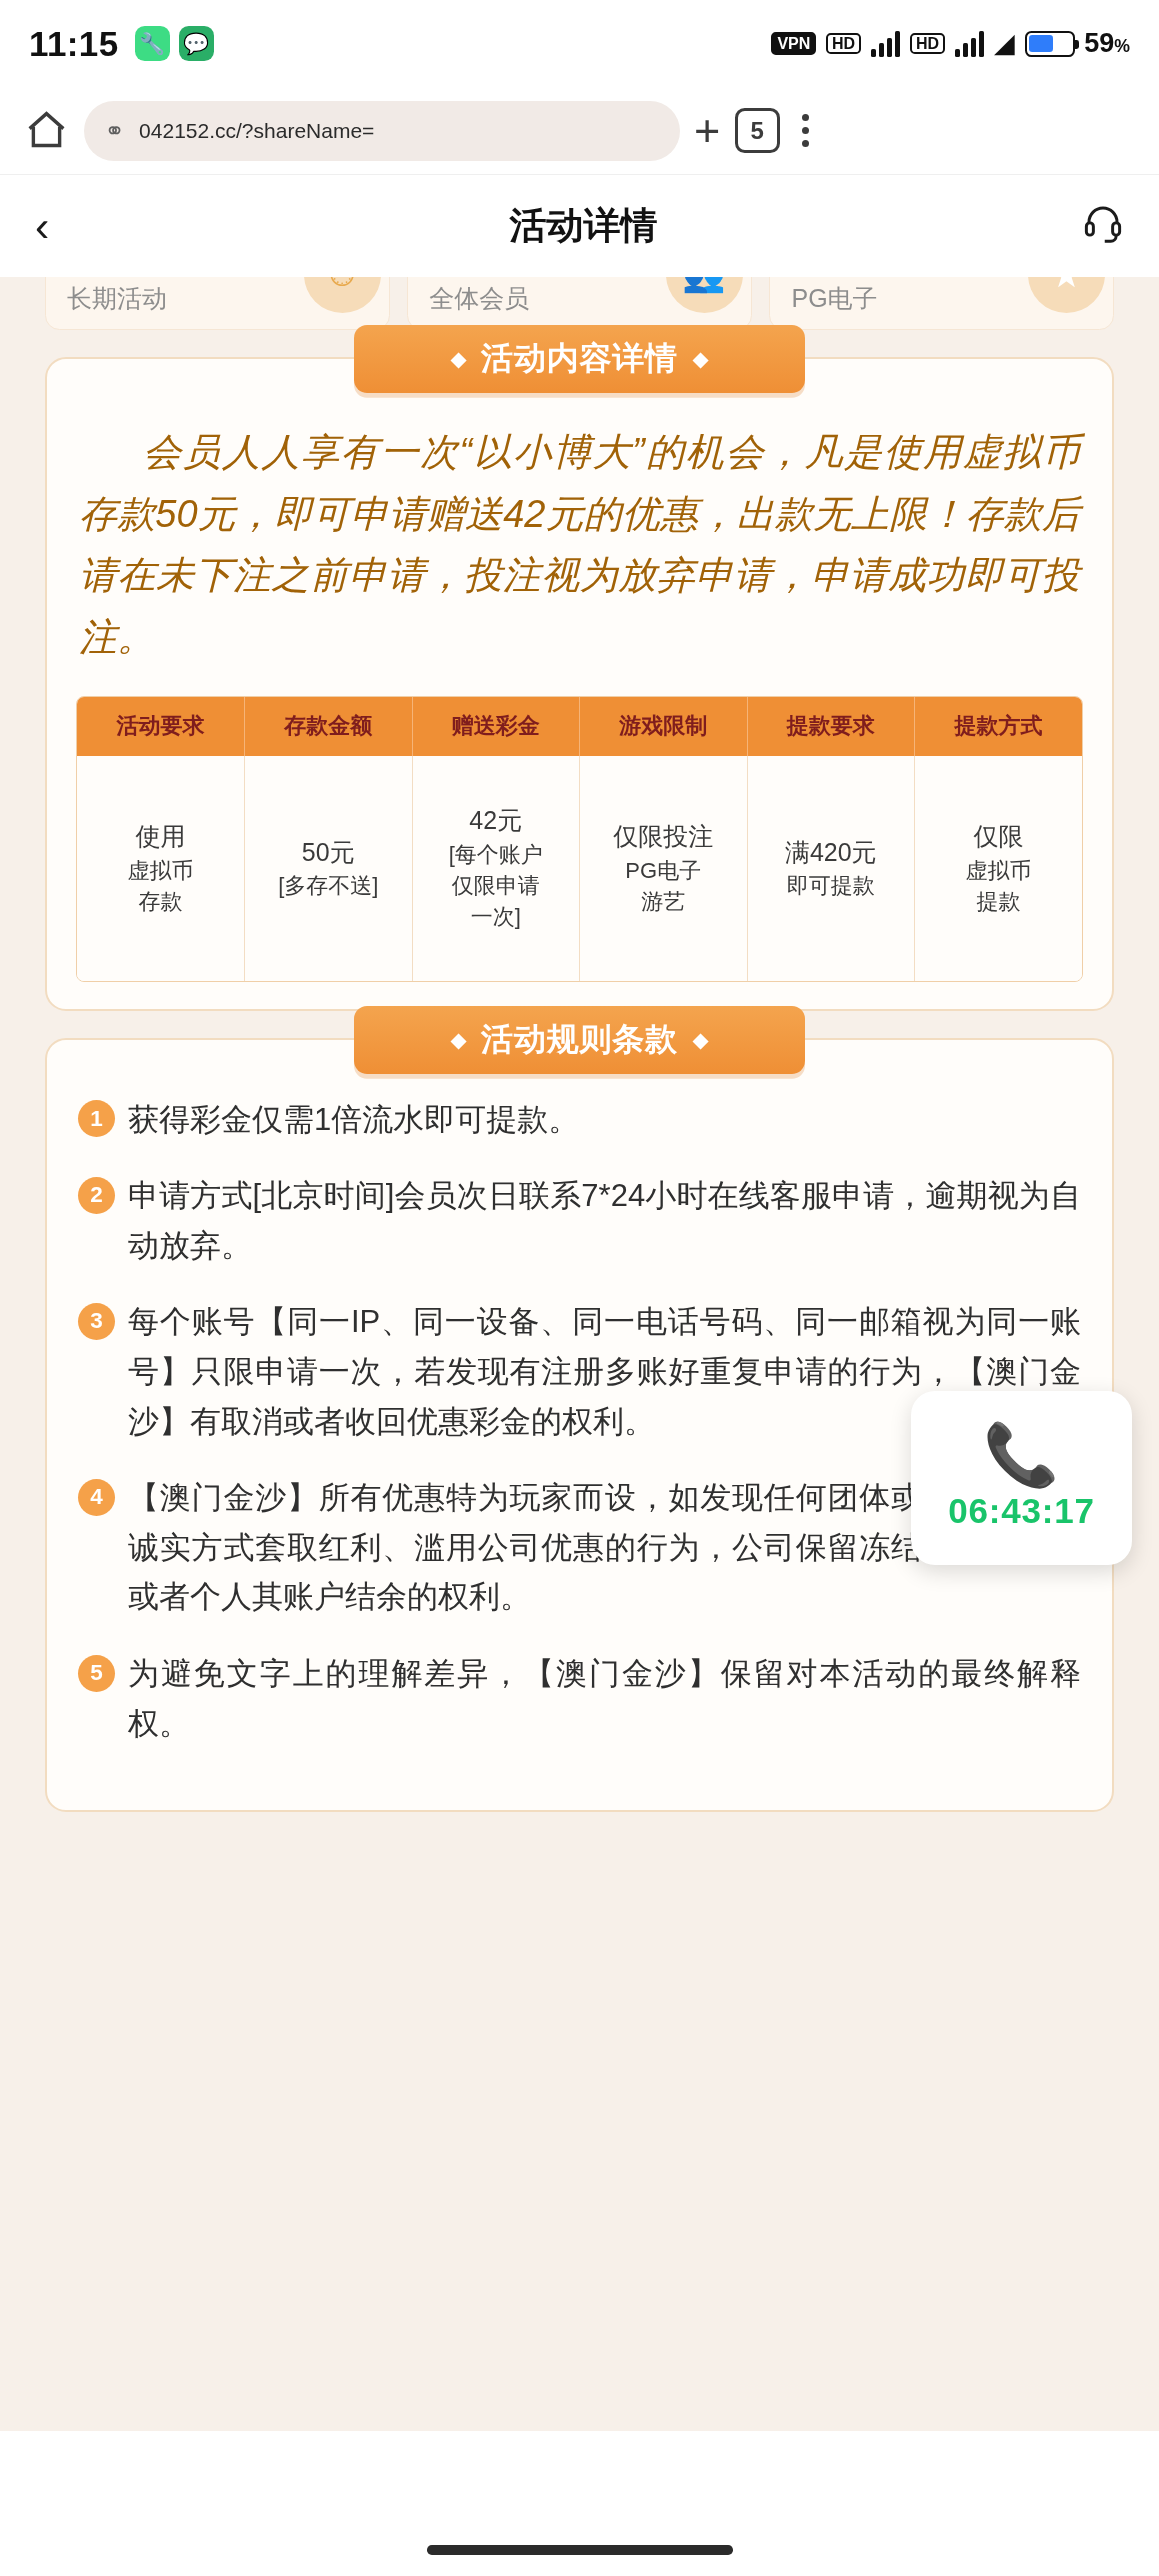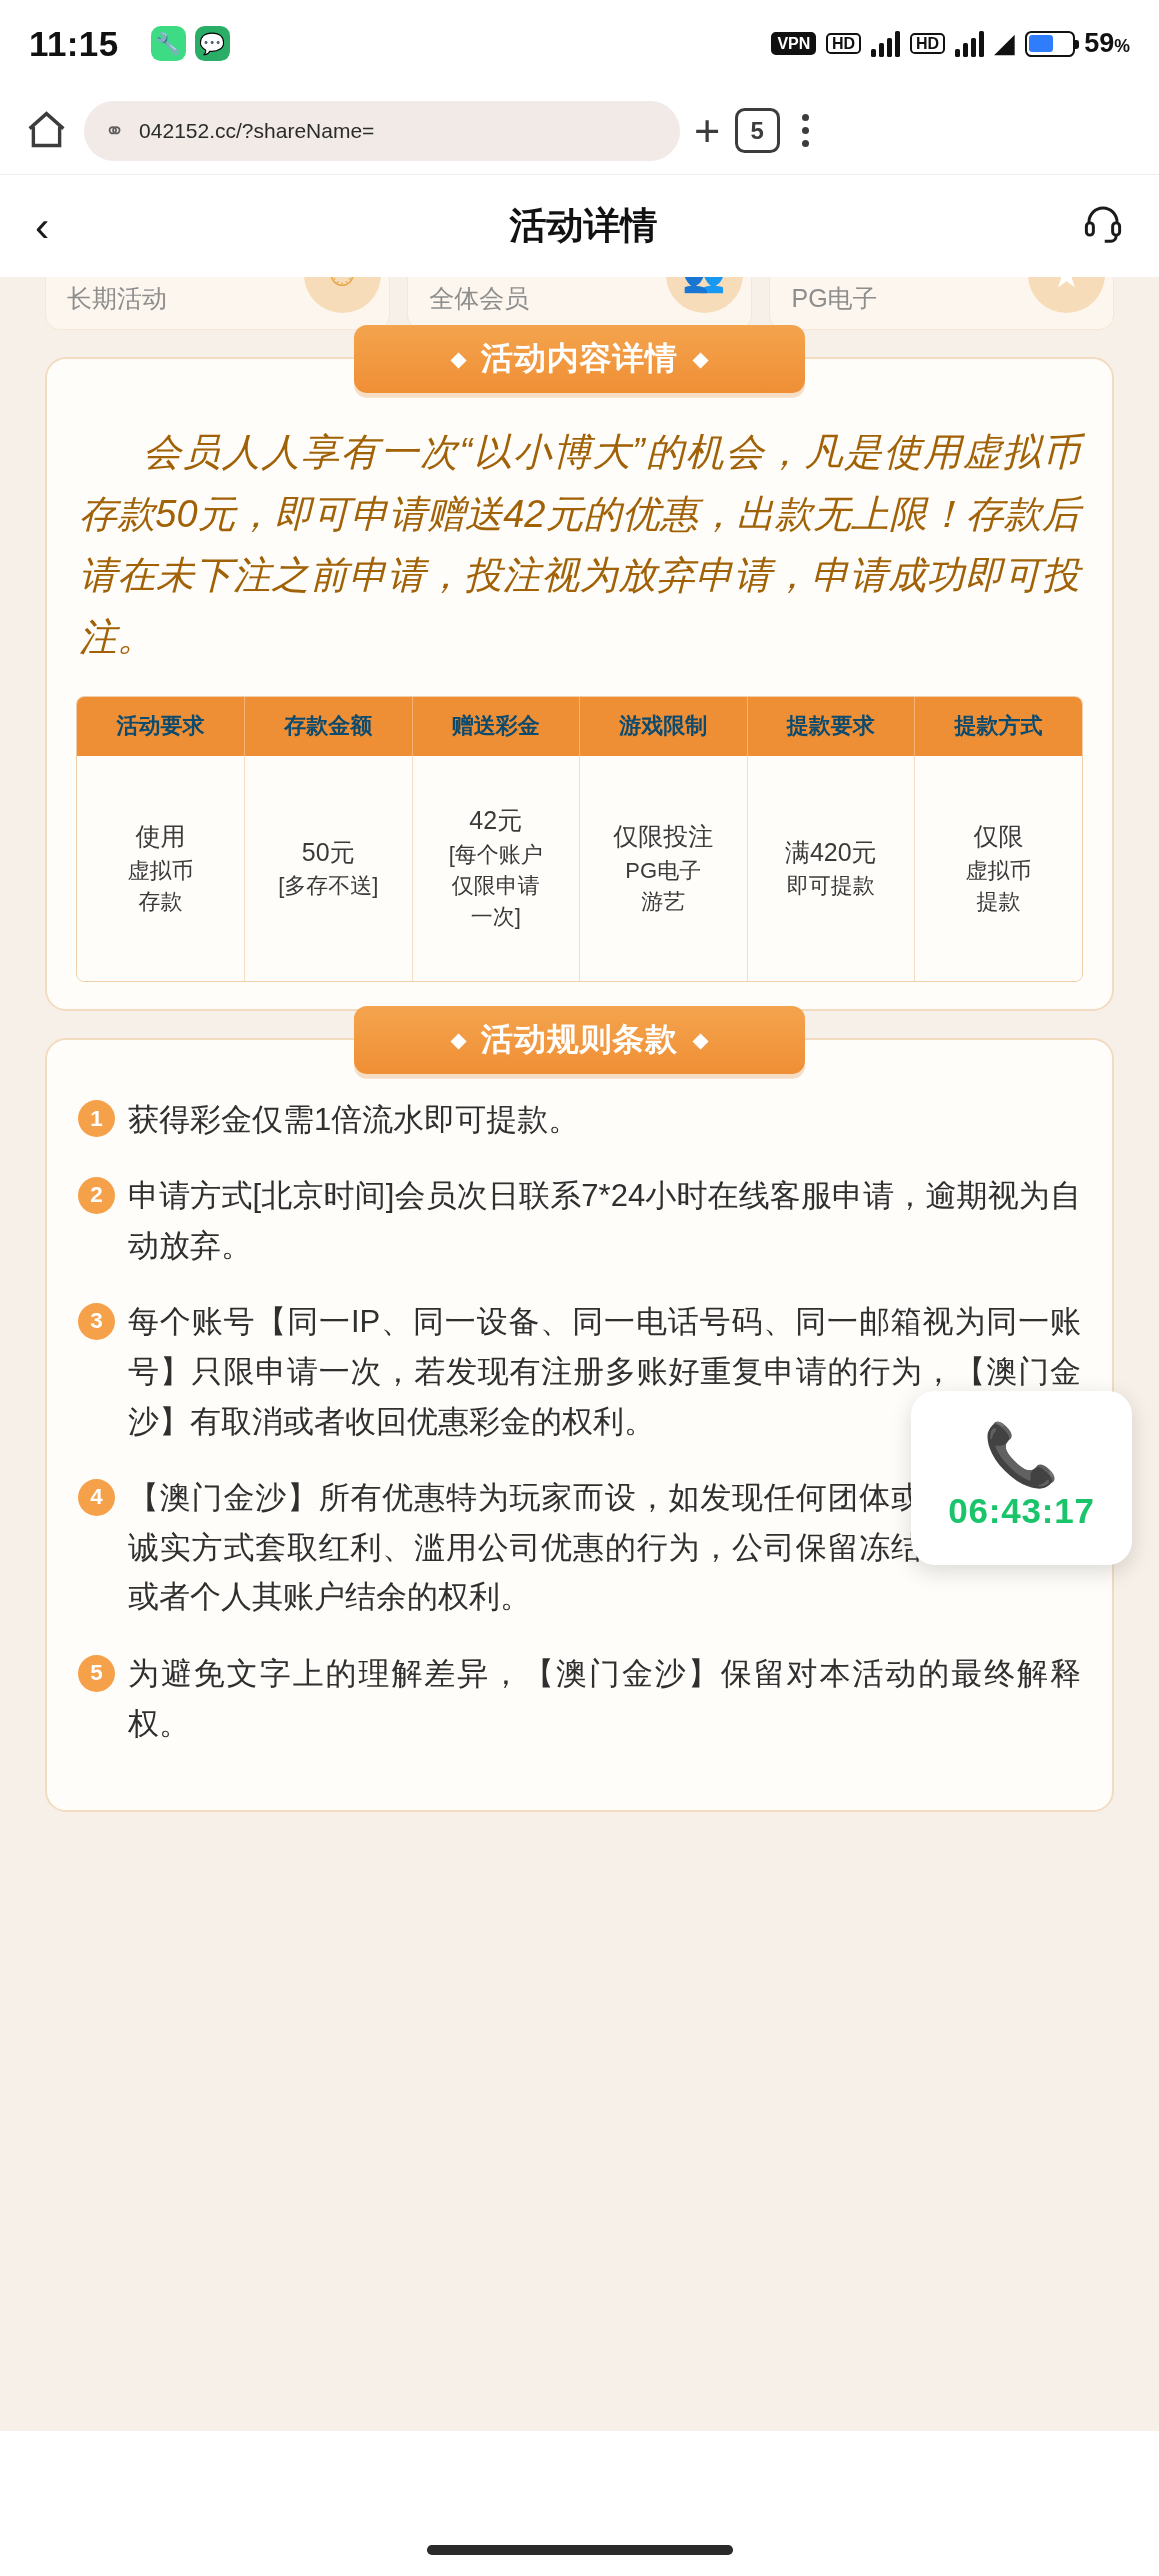--- a/index.html
+++ b/index.html
@@ -12,21 +12,20 @@
   }
   body { position: relative; }
 
   
   .statusbar {
     height: 87px;
     display: flex;
     align-items: center;
     padding: 0 29px;
     background: #ffffff;
-    gap: 16px;
   }
   .sb-time {
     font-size: 35px;
     font-weight: bold;
     color: #111;
     letter-spacing: 0.4px;
   }
   .sb-left-icons { display: flex; align-items: center; gap: 9.7px; margin-left: 16px; }
   .sb-icon-wrench {
     width: 35px; height: 35px; border-radius: 9.7px;
@@ -197,21 +196,21 @@
   
   .tablewrap {
     margin: 17.7px 29px 0 29px;
     border: 1.6px solid #f0cfa8;
     border-radius: 8px;
     overflow: hidden;
   }
   table { width: 100%; border-collapse: collapse; table-layout: fixed; }
   thead th {
     background: #ef8f35;
-    color: #0c4a6e;
+    color: #7f1d1d;
     font-size: 22px;
     font-weight: bold;
     padding: 14.5px 1.6px;
     border-right: 1.6px solid #f6b477;
     text-align: center;
     white-space: nowrap;
   }
   thead th:last-child { border-right: none; }
   tbody td {
     background: #fffdfa;

